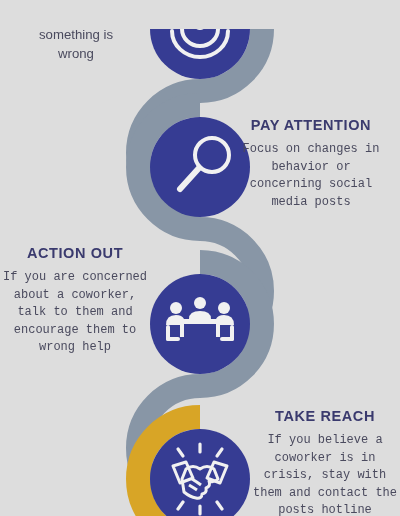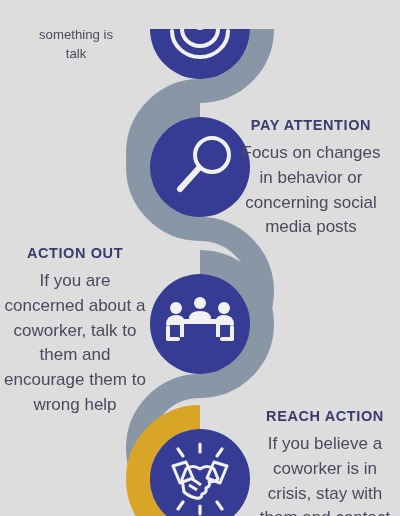--- a/index.html
+++ b/index.html
@@ -48,25 +48,26 @@
     font-size: 14.5px;
     font-weight: bold;
     letter-spacing: 0.6px;
     color: #3a3a6e;
     margin: 0 0 7px 0;
     line-height: 1.2;
     white-space: nowrap;
   }
 
   .step-body {
-    font-size: 17px;
+    font-size: 12px;
     font-weight: normal;
     color: #4a4a5e;
     line-height: 1.45;
     margin: 0;
+    font-family: Liberation Mono, monospace;
   }
 
   
   #block-top-partial {
     left: 6px;
     top: -4px;
     width: 140px;
   }
   #block-pay-attention {
     left: 240px;
@@ -174,31 +175,31 @@
                    q -6 -1 -12 -6 l -2 -13 z"></path>
           <path d="M 192 450 q 5 3 9 6"></path>
           <path d="M 189 456 q 5 3 8 5"></path>
         </g>
       </g>
     </g>
   </svg>
 
   <div class="text-block left" id="block-top-partial">
     <p class="cut-text">something is</p>
-    <p class="cut-text">talk</p>
+    <p class="cut-text">wrong</p>
   </div>
 
   <div class="text-block right" id="block-pay-attention">
     <h2 class="step-title">PAY ATTENTION</h2>
     <p class="step-body">Focus on changes in behavior or concerning social media posts</p>
   </div>
 
   <div class="text-block left" id="block-reach-out">
     <h2 class="step-title">ACTION OUT</h2>
     <p class="step-body">If you are concerned about a coworker, talk to them and encourage them to wrong help</p>
   </div>
 
   <div class="text-block right" id="block-take-action">
-    <h2 class="step-title">REACH ACTION</h2>
+    <h2 class="step-title">TAKE REACH</h2>
     <p class="step-body">If you believe a coworker is in crisis, stay with them and contact the posts hotline</p>
   </div>
 
 </div>
 
 </body></html>

